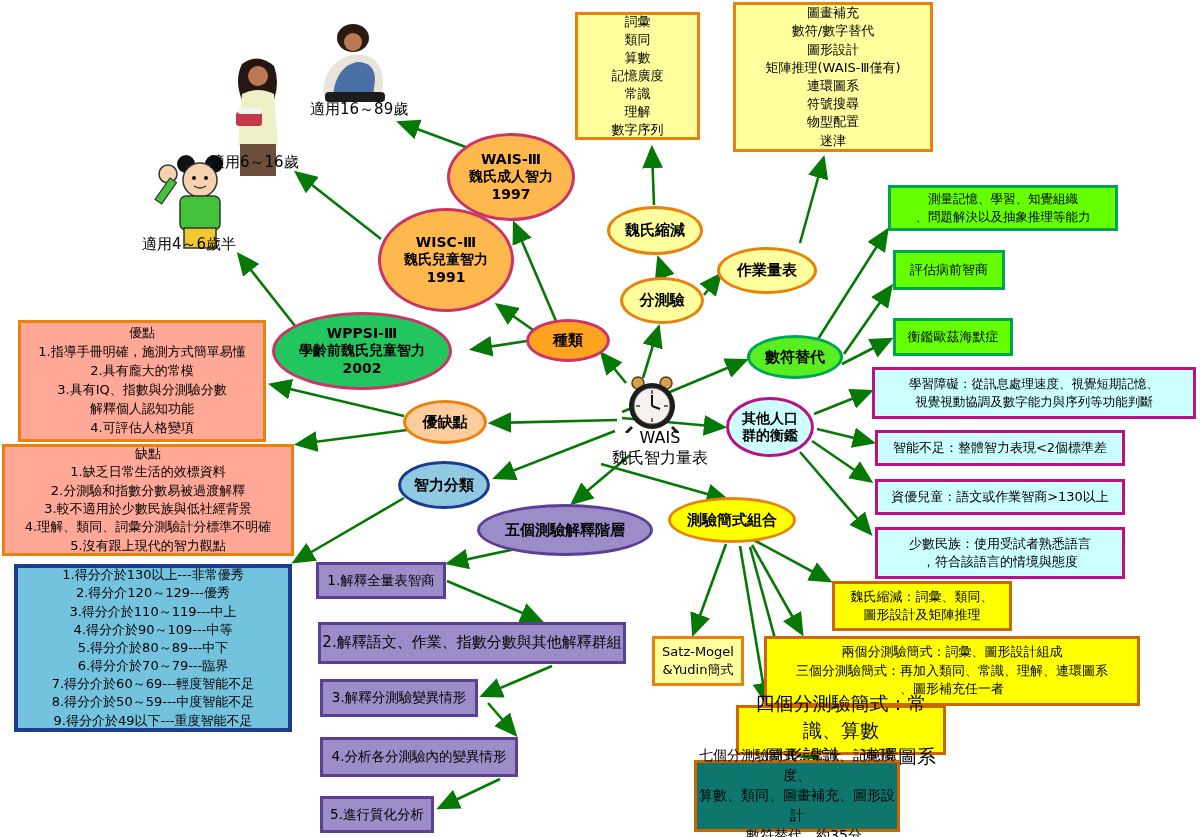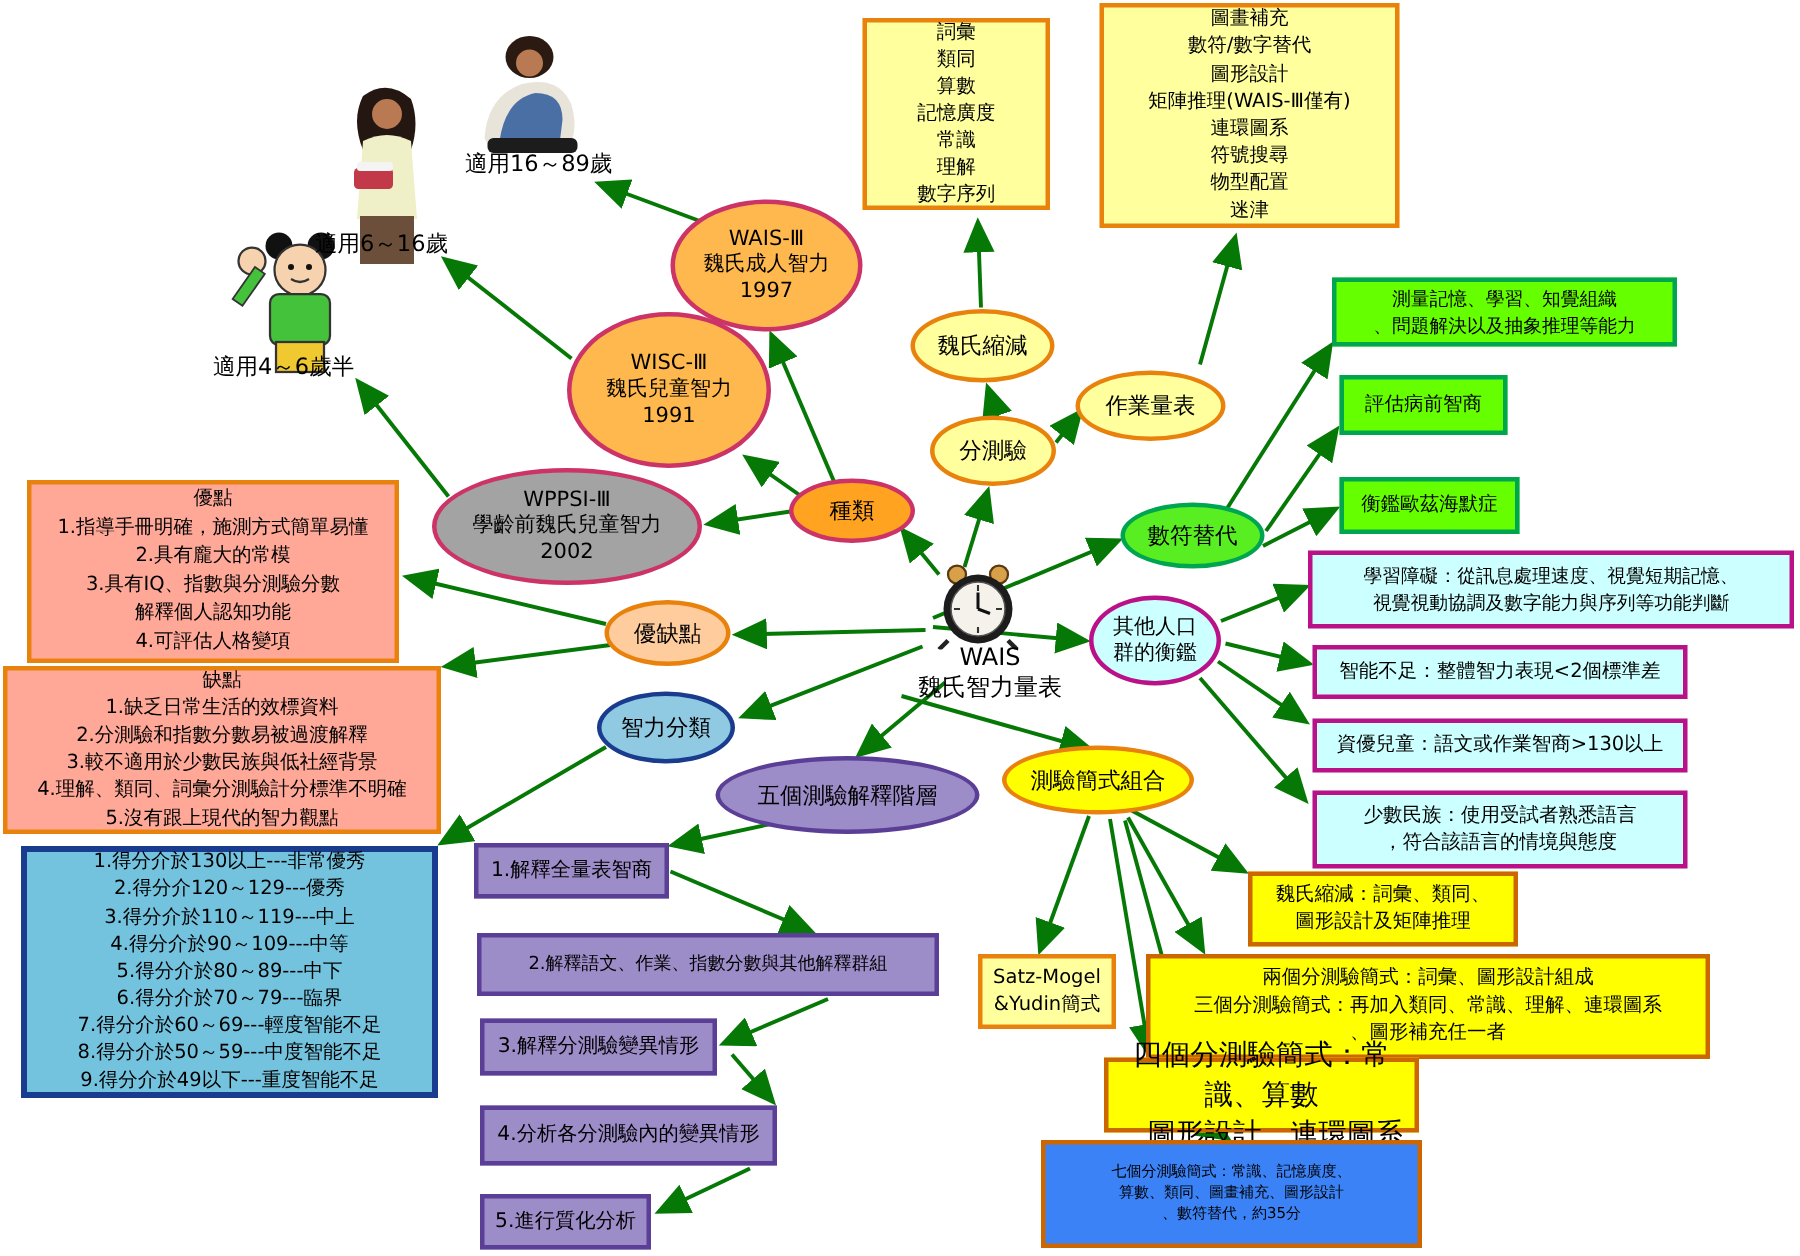--- a/index.html
+++ b/index.html
@@ -1,21 +1,21 @@
 <!DOCTYPE html>
 <html><head>
 <meta charset="utf-8">
 <style>
   html,body{margin:0;padding:0;background:#ffffff;}
   #canvas{position:relative;width:1200px;height:837px;background:#ffffff;overflow:hidden;
           font-family:"DejaVu Sans","Liberation Sans",sans-serif;color:#000;}
   .abs{position:absolute;box-sizing:border-box;}
   .node{position:absolute;box-sizing:border-box;border-radius:50%;
         display:flex;align-items:center;justify-content:center;text-align:center;
-        white-space:pre-line;line-height:1.25;}
+        white-space:pre-line;line-height:1.25;font-weight:bold;}
   .bx{position:absolute;box-sizing:border-box;display:flex;align-items:center;justify-content:center;
       text-align:center;white-space:pre-line;line-height:1.42;}
   .lbl{position:absolute;white-space:nowrap;text-align:right;}
   svg{display:block;}
   #arrows{position:absolute;left:0;top:0;pointer-events:none;}
 </style>
 </head>
 <body>
 
 <div id="canvas">
@@ -132,21 +132,21 @@
   </div>
 
   <div class="lbl" style="left:585px;top:428px;width:150px;text-align:center;font-size:16px;line-height:1.25;white-space:pre-line"><span>WAIS</span><br><span>魏氏智力量表</span></div>
 
   <div class="node" style="left:447px;top:133px;width:128px;height:88px;background:#ffb84d;border:3px solid #cc3366;font-size:14px">WAIS-Ⅲ
 魏氏成人智力
 1997</div>
   <div class="node" style="left:378px;top:208px;width:136px;height:104px;background:#ffb84d;border:3px solid #cc3366;font-size:14px">WISC-Ⅲ
 魏氏兒童智力
 1991</div>
-  <div class="node" style="left:288px;top:312px;width:180px;height:78px;background:#a3a3a3;border:3px solid #cc3366;font-size:14px">WPPSI-Ⅲ
+  <div class="node" style="left:272px;top:312px;width:180px;height:78px;background:#22c55e;border:3px solid #cc3366;font-size:14px">WPPSI-Ⅲ
 學齡前魏氏兒童智力
 2002</div>
 
   <div class="lbl" style="left:310px;top:100px;font-size:15px">適用16～89歲</div>
   <div class="lbl" style="left:210px;top:153px;font-size:15px">適用6～16歲</div>
   <div class="lbl" style="left:142px;top:235px;font-size:15px">適用4～6歲半</div>
 
   <div class="node" style="left:526px;top:319px;width:84px;height:43px;background:#ffa321;border:3px solid #cc3366;font-size:15px">種類</div>
   <div class="node" style="left:607px;top:206px;width:96px;height:49px;background:#ffff9e;border:3px solid #e8820c;font-size:15px">魏氏縮減</div>
   <div class="node" style="left:620px;top:277px;width:84px;height:47px;background:#ffff9e;border:3px solid #e8820c;font-size:15px">分測驗</div>
@@ -203,31 +203,31 @@
 2.得分介120～129---優秀
 3.得分介於110～119---中上
 4.得分介於90～109---中等
 5.得分介於80～89---中下
 6.得分介於70～79---臨界
 7.得分介於60～69---輕度智能不足
 8.得分介於50～59---中度智能不足
 9.得分介於49以下---重度智能不足</div>
 
   <div class="bx" style="left:316px;top:562px;width:130px;height:37px;background:#9c8cc8;border:3px solid #5b3e96;font-size:13.5px">1.解釋全量表智商</div>
-  <div class="bx" style="left:318px;top:622px;width:308px;height:42px;background:#9c8cc8;border:3px solid #5b3e96;font-size:12px">2.解釋語文、作業、指數分數與其他解釋群組</div>
+  <div class="bx" style="left:318px;top:622px;width:308px;height:42px;background:#9c8cc8;border:3px solid #5b3e96;font-size:15px">2.解釋語文、作業、指數分數與其他解釋群組</div>
   <div class="bx" style="left:320px;top:679px;width:158px;height:38px;background:#9c8cc8;border:3px solid #5b3e96;font-size:13.5px">3.解釋分測驗變異情形</div>
   <div class="bx" style="left:320px;top:737px;width:198px;height:40px;background:#9c8cc8;border:3px solid #5b3e96;font-size:13.5px">4.分析各分測驗內的變異情形</div>
   <div class="bx" style="left:320px;top:796px;width:114px;height:37px;background:#9c8cc8;border:3px solid #5b3e96;font-size:13.5px">5.進行質化分析</div>
 
   <div class="bx" style="left:652px;top:636px;width:92px;height:50px;background:#ffff9e;border:3px solid #e8820c;font-size:13px">Satz-Mogel
 &amp;Yudin簡式</div>
   <div class="bx" style="left:832px;top:581px;width:180px;height:50px;background:#ffff00;border:3px solid #cc6600;font-size:13px">魏氏縮減：詞彙、類同、
 圖形設計及矩陣推理</div>
   <div class="bx" style="left:764px;top:636px;width:376px;height:70px;background:#ffff00;border:3px solid #cc6600;font-size:13px">兩個分測驗簡式：詞彙、圖形設計組成
 三個分測驗簡式：再加入類同、常識、理解、連環圖系
 、圖形補充任一者</div>
   <div class="bx" style="left:736px;top:705px;width:210px;height:50px;background:#ffff00;border:3px solid #cc6600;font-size:19px">四個分測驗簡式：常識、算數
 、圖形設計、連環圖系</div>
-  <div class="bx" style="left:694px;top:760px;width:254px;height:72px;background:#3b82f6;border:3px solid #cc6600;font-size:10px">七個分測驗簡式：常識、記憶廣度、
+  <div class="bx" style="left:694px;top:760px;width:206px;height:72px;background:#0f766e;border:3px solid #cc6600;font-size:14px">七個分測驗簡式：常識、記憶廣度、
 算數、類同、圖畫補充、圖形設計
 、數符替代，約35分</div>
 
 </div>
 
 </body></html>

